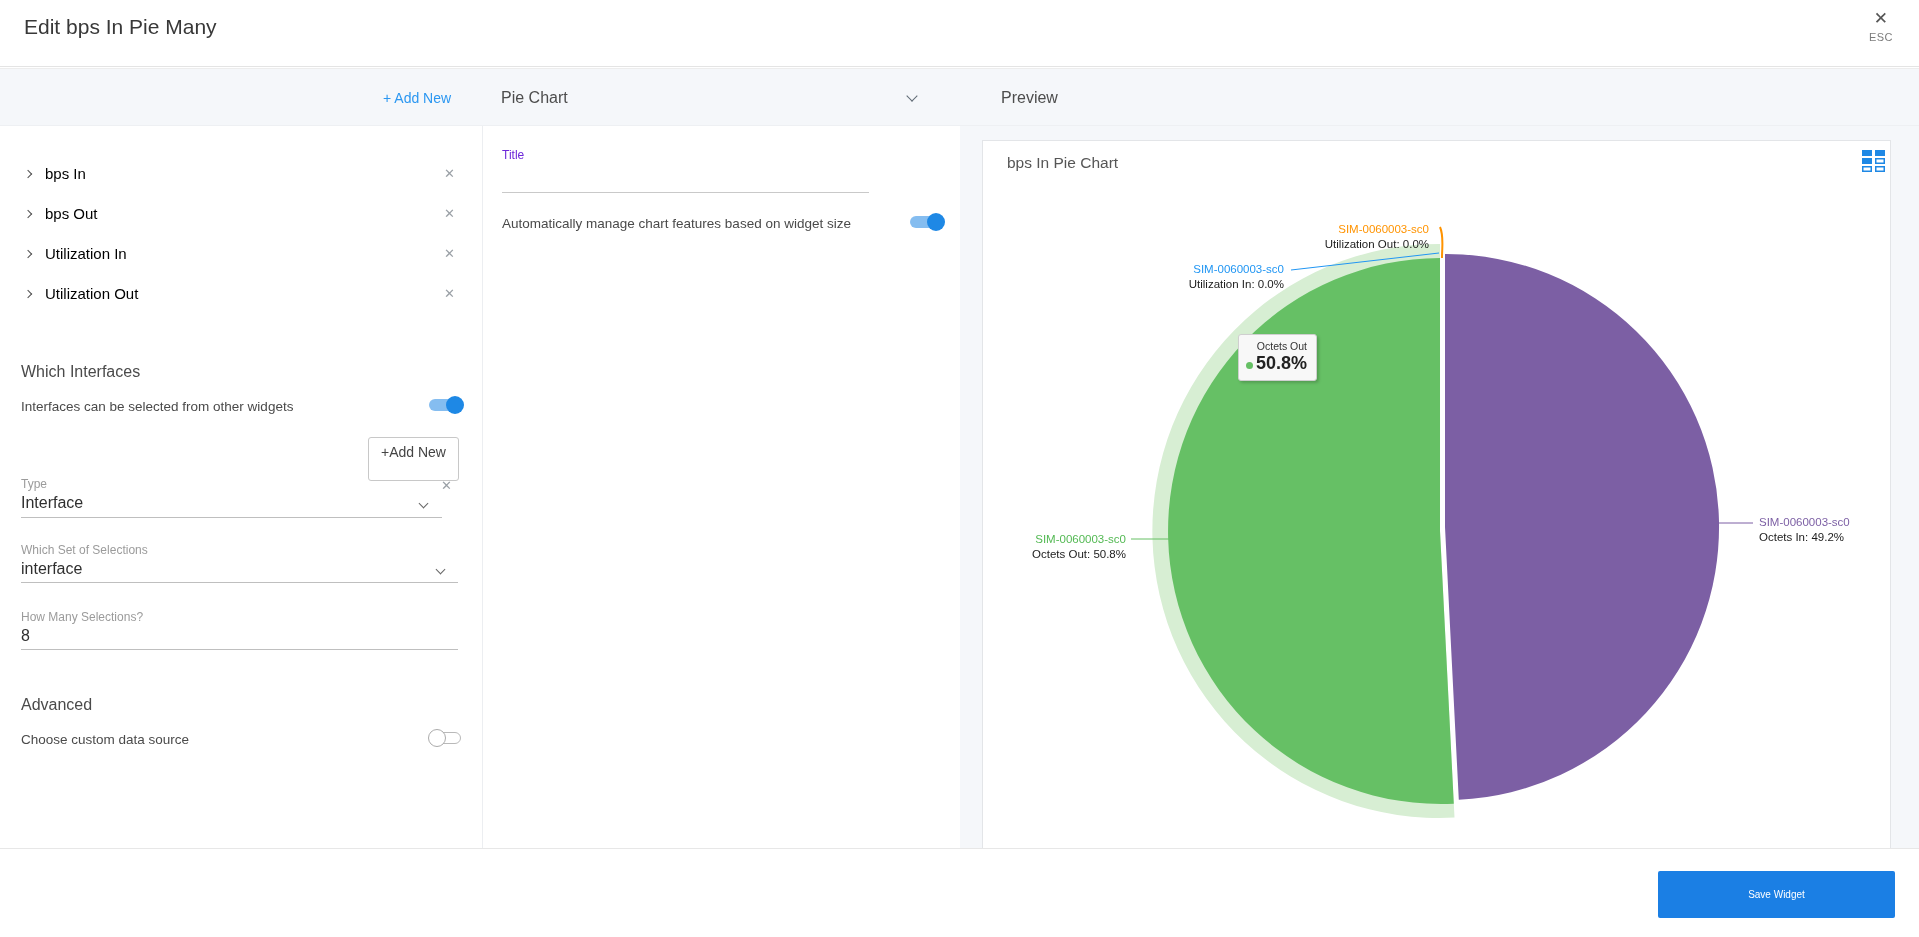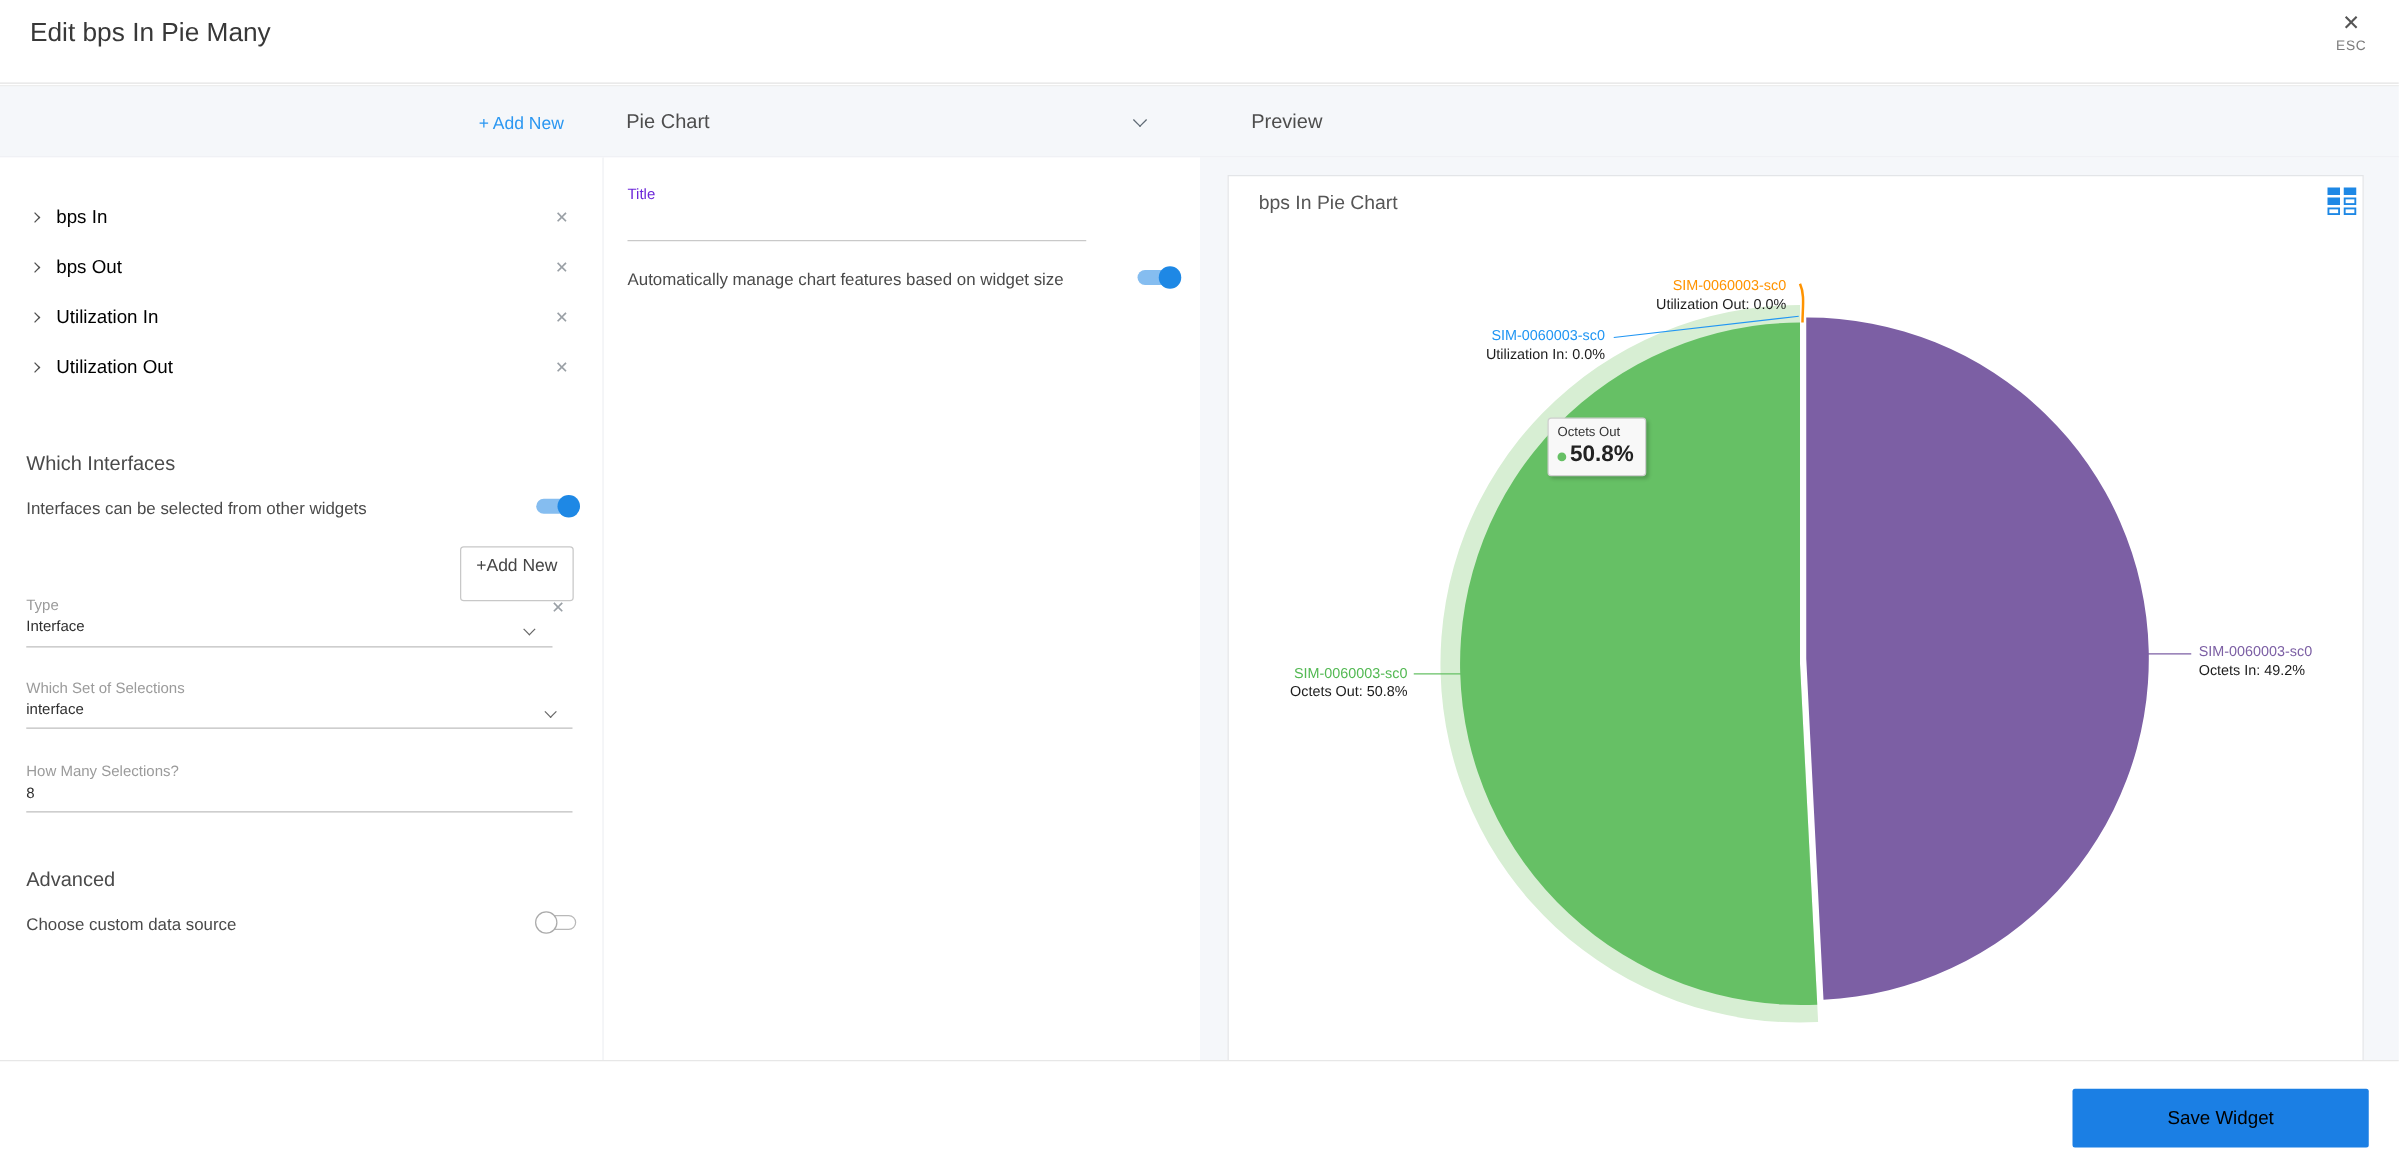--- a/index.html
+++ b/index.html
@@ -36,21 +36,21 @@
 
   
   .metric-row { position:absolute; left:0; width:483px; height:22px; }
   .metric-chev { position:absolute; left:25px; top:6px; width:6px; height:6px;
                  border-top:1.6px solid #4f4f4f; border-right:1.6px solid #4f4f4f; transform:rotate(45deg); }
   .metric-label { position:absolute; left:45px; top:0; font-size:15px; color:#000000; }
   .row-x { position:absolute; left:444px; top:1px; font-size:13px; color:#9aa0a6; cursor:pointer; }
 
   .sec-heading { position:absolute; left:21px; font-size:16px; color:#4a4a4a; }
   .small-label { position:absolute; left:21px; font-size:12px; color:#9b9b9b; }
-  .field-value { position:absolute; left:21px; font-size:12px; color:#2f2f2f; }
+  .field-value { position:absolute; left:21px; font-size:16px; color:#2f2f2f; }
   .underline { position:absolute; left:21px; height:1px; background:#bfbfbf; }
   .toggle-label { position:absolute; left:21px; font-size:13.5px; color:#4a4a4a; }
 
   .toggle { position:absolute; width:34px; height:18px; cursor:pointer; }
   .toggle .track { position:absolute; left:0; top:3px; width:32px; height:12px; border-radius:7px; }
   .toggle .knob  { position:absolute; top:0;  width:18px; height:18px; border-radius:50%; }
   .toggle.on .track { background:#85bdf0; }
   .toggle.on .knob  { right:-1px; background:#1e88e5; }
   .toggle.off .track { background:#fff; border:1px solid #b9b9b9; }
   .toggle.off .knob  { left:-1px; background:#fff; border:1px solid #ababab; }
@@ -76,27 +76,27 @@
   .callout { position:absolute; width:140px; font-size:11.5px; font-weight:normal; line-height:14.5px; text-align:right; }
   .callout .co-value { color:#1c1c1c; }
   .co-orange { left:306px; top:81px; }  .co-orange .co-name { color:#ff9300; }
   .co-blue   { left:161px; top:121px; } .co-blue .co-name   { color:#2196f3; }
   .co-green  { left:3px;   top:391px; } .co-green .co-name  { color:#53b953; }
   .co-purple { left:776px; top:374px; width:132px; text-align:left; } .co-purple .co-name { color:#7c5fa4; }
 
   .tooltip { position:absolute; left:255px; top:193px; background:#f8f8f8;
              border:1px solid #cfcfcf; border-radius:3px; padding:5px 9px 6px 7px;
              box-shadow:2px 2px 3px rgba(0,0,0,.18); }
-  .tt-label { font-size:10.5px; color:#333; }
+  .tt-label { font-size:10.5px; color:#333;text-align:right; }
   .tt-value { font-size:18px; font-weight:bold; color:#222; margin-top:1px; }
   .tt-dot { display:inline-block; width:7px; height:7px; border-radius:50%; background:#66c065; margin-right:3px; }
 
   
   .save-btn { position:absolute; left:1658px; top:22px; width:237px; height:47px;
-              background:#1b7fe4; color:#000000; font-size:15px; text-align:center;
+              background:#1b7fe4; color:#ffffff; font-size:10px; text-align:center;
               line-height:47px; border-radius:2px; cursor:pointer; }
 </style>
 </head>
 <body>
 
 <div class="titlebar">
   <div class="dialog-title">Edit bps In Pie Many</div>
   <div class="close-wrap">
     <span class="close-x">✕</span>
     <span class="esc-label">ESC</span>

